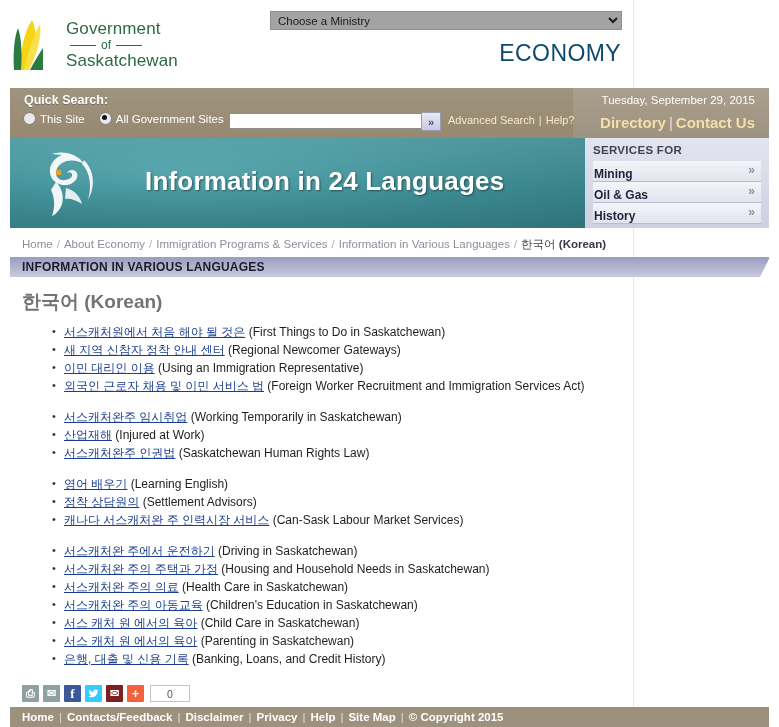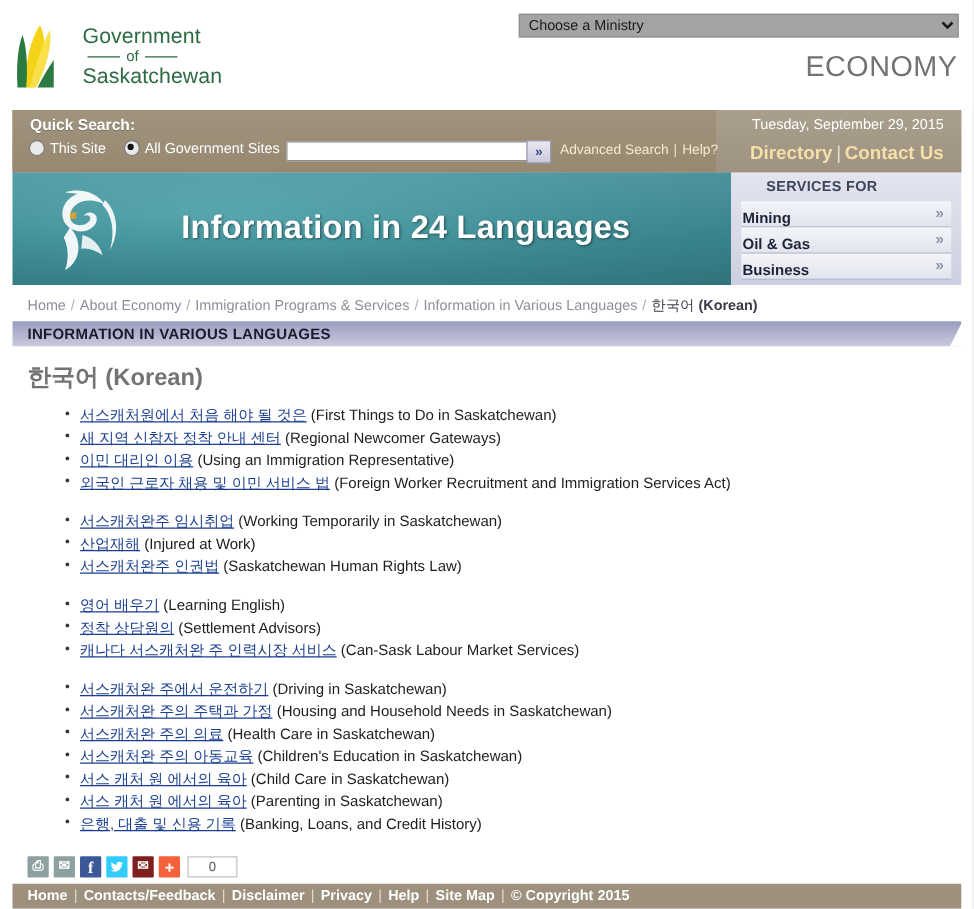--- a/index.html
+++ b/index.html
@@ -8,21 +8,21 @@
   }
   body {
     width: 779px; height: 727px;
     font-family: "Liberation Sans", sans-serif;
     font-size: 12px;
     color: #222;
     overflow: hidden;
     position: relative;
   }
   .page {
-    width: 779px; height: 727px;
+    width: 634px; height: 727px;
     position: relative;
     background: #fff;
     box-sizing: border-box;
     border-right: 1px solid #e6e6ea;
   }
 
   
   .topbar {
     position: relative;
     height: 88px;
@@ -59,21 +59,21 @@
     border: 1px solid #8f8f8f;
     background: #a3a3a3;
     color: #1a1a1a;
     padding-left: 3px;
     box-sizing: border-box;
   }
   .economy {
     position: absolute;
     right: 12px; top: 40px;
     font-size: 23px;
-    color: #737373;
+    color: #0c4a6e;
     letter-spacing: .4px;
     font-family: "Liberation Sans", sans-serif;
   }
 
   
   .searchbar {
     position: relative;
     height: 50px;
     background: #9d917e;
     margin: 0 10px 0 10px;
@@ -174,21 +174,21 @@
   }
   .services {
     width: 184px; height: 90px;
     background: linear-gradient(#e3e4ee, #cdd0e0);
     box-sizing: border-box;
     padding: 6px 8px 0 8px;
     position: relative;
   }
   .services-title {
     font-size: 11.5px; font-weight: bold; color:#3c4458;
-    letter-spacing: .3px; margin-bottom: 5px; margin-left: 20px;
+    letter-spacing: .3px; margin-bottom: 5px;
   }
   .svc {
     position: relative;
     height: 20px;
     background: linear-gradient(#f4f5f9,#e1e3ee);
     border-bottom: 1px solid #b9bdd0;
     font-size: 12px; font-weight: bold; color:#1d2437;
     display:flex; align-items:flex-end;
     padding-left: 1px;
     cursor: pointer;
@@ -380,21 +380,21 @@
       <div class="services-title">SERVICES FOR</div>
       <div class="svc">
         <span>Mining</span>
         <span class="chev">»</span>
       </div>
       <div class="svc">
         <span>Oil &amp; Gas</span>
         <span class="chev">»</span>
       </div>
       <div class="svc">
-        <span>Business</span>
+        <span>History</span>
         <span class="chev">»</span>
       </div>
     </div>
   </div>
 
   <div class="crumbs">
     <a href="#">Home</a><span class="sl">/</span><a href="#">About Economy</a><span class="sl">/</span><a href="#">Immigration Programs &amp; Services</a><span class="sl">/</span><a href="#">Information in Various Languages</a><span class="sl">/</span><span class="cur"><span>한국어</span> <b>(Korean)</b></span>
   </div>
 
   <div class="sectionbar">

